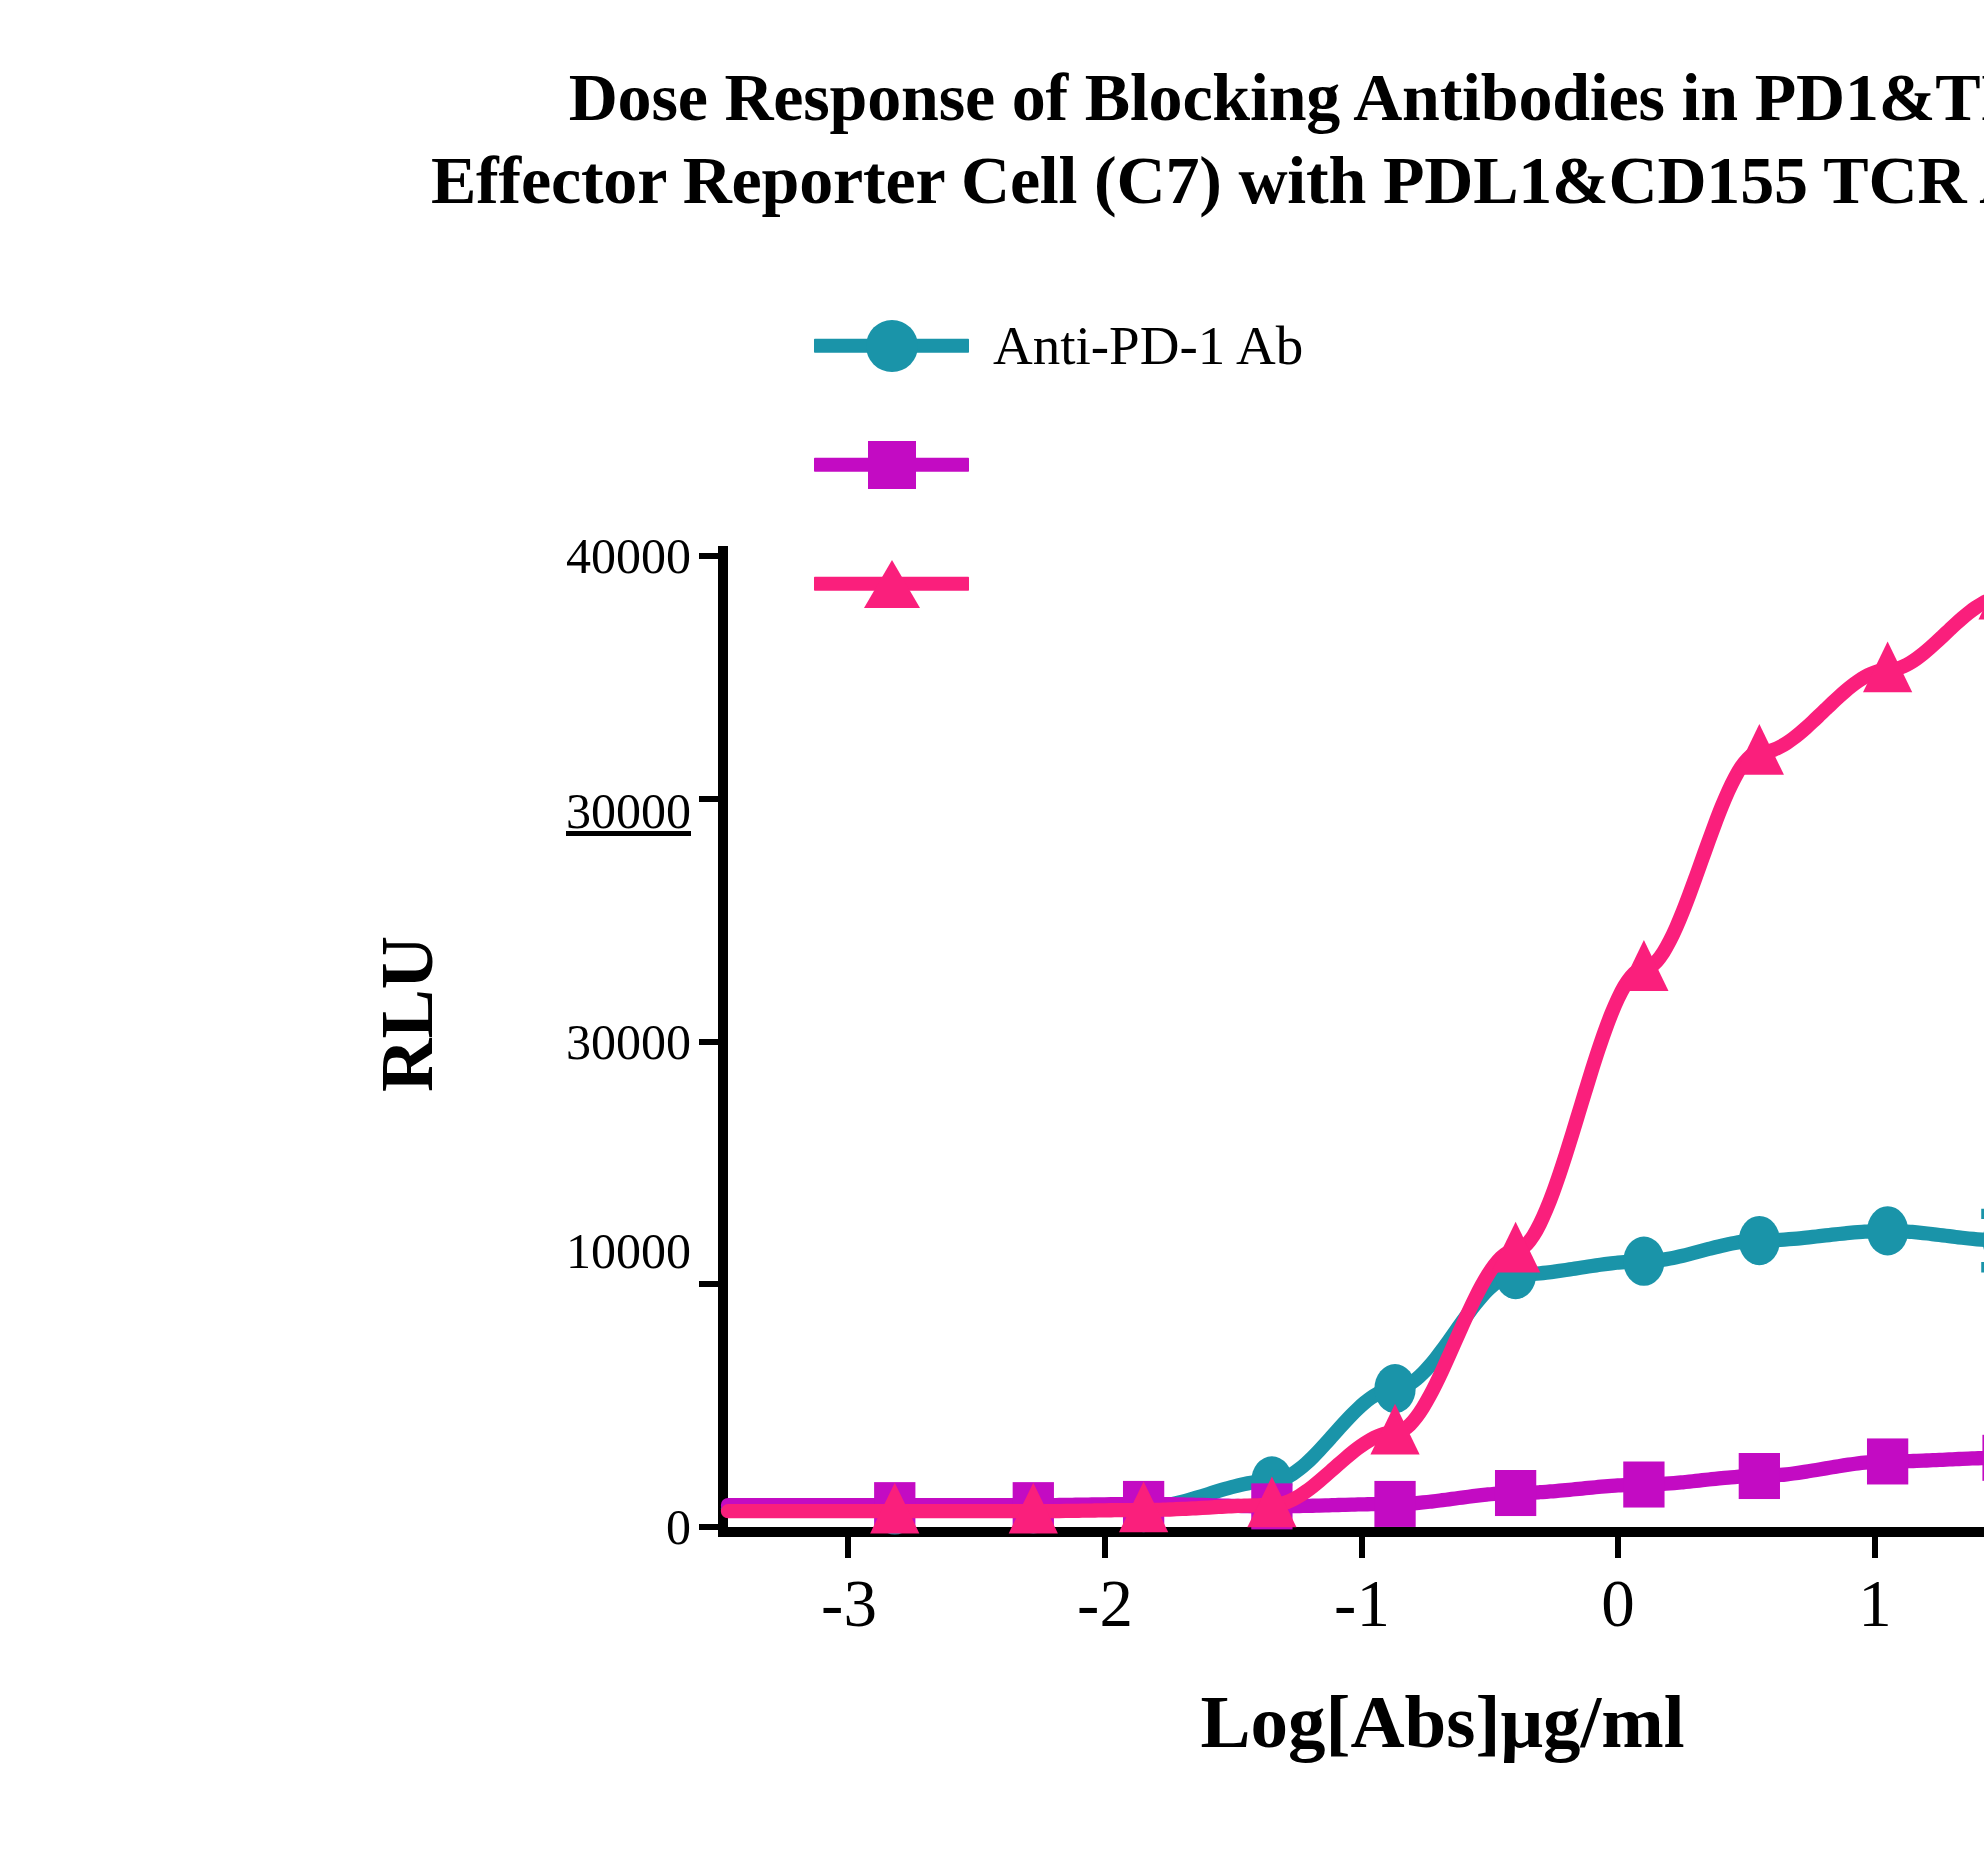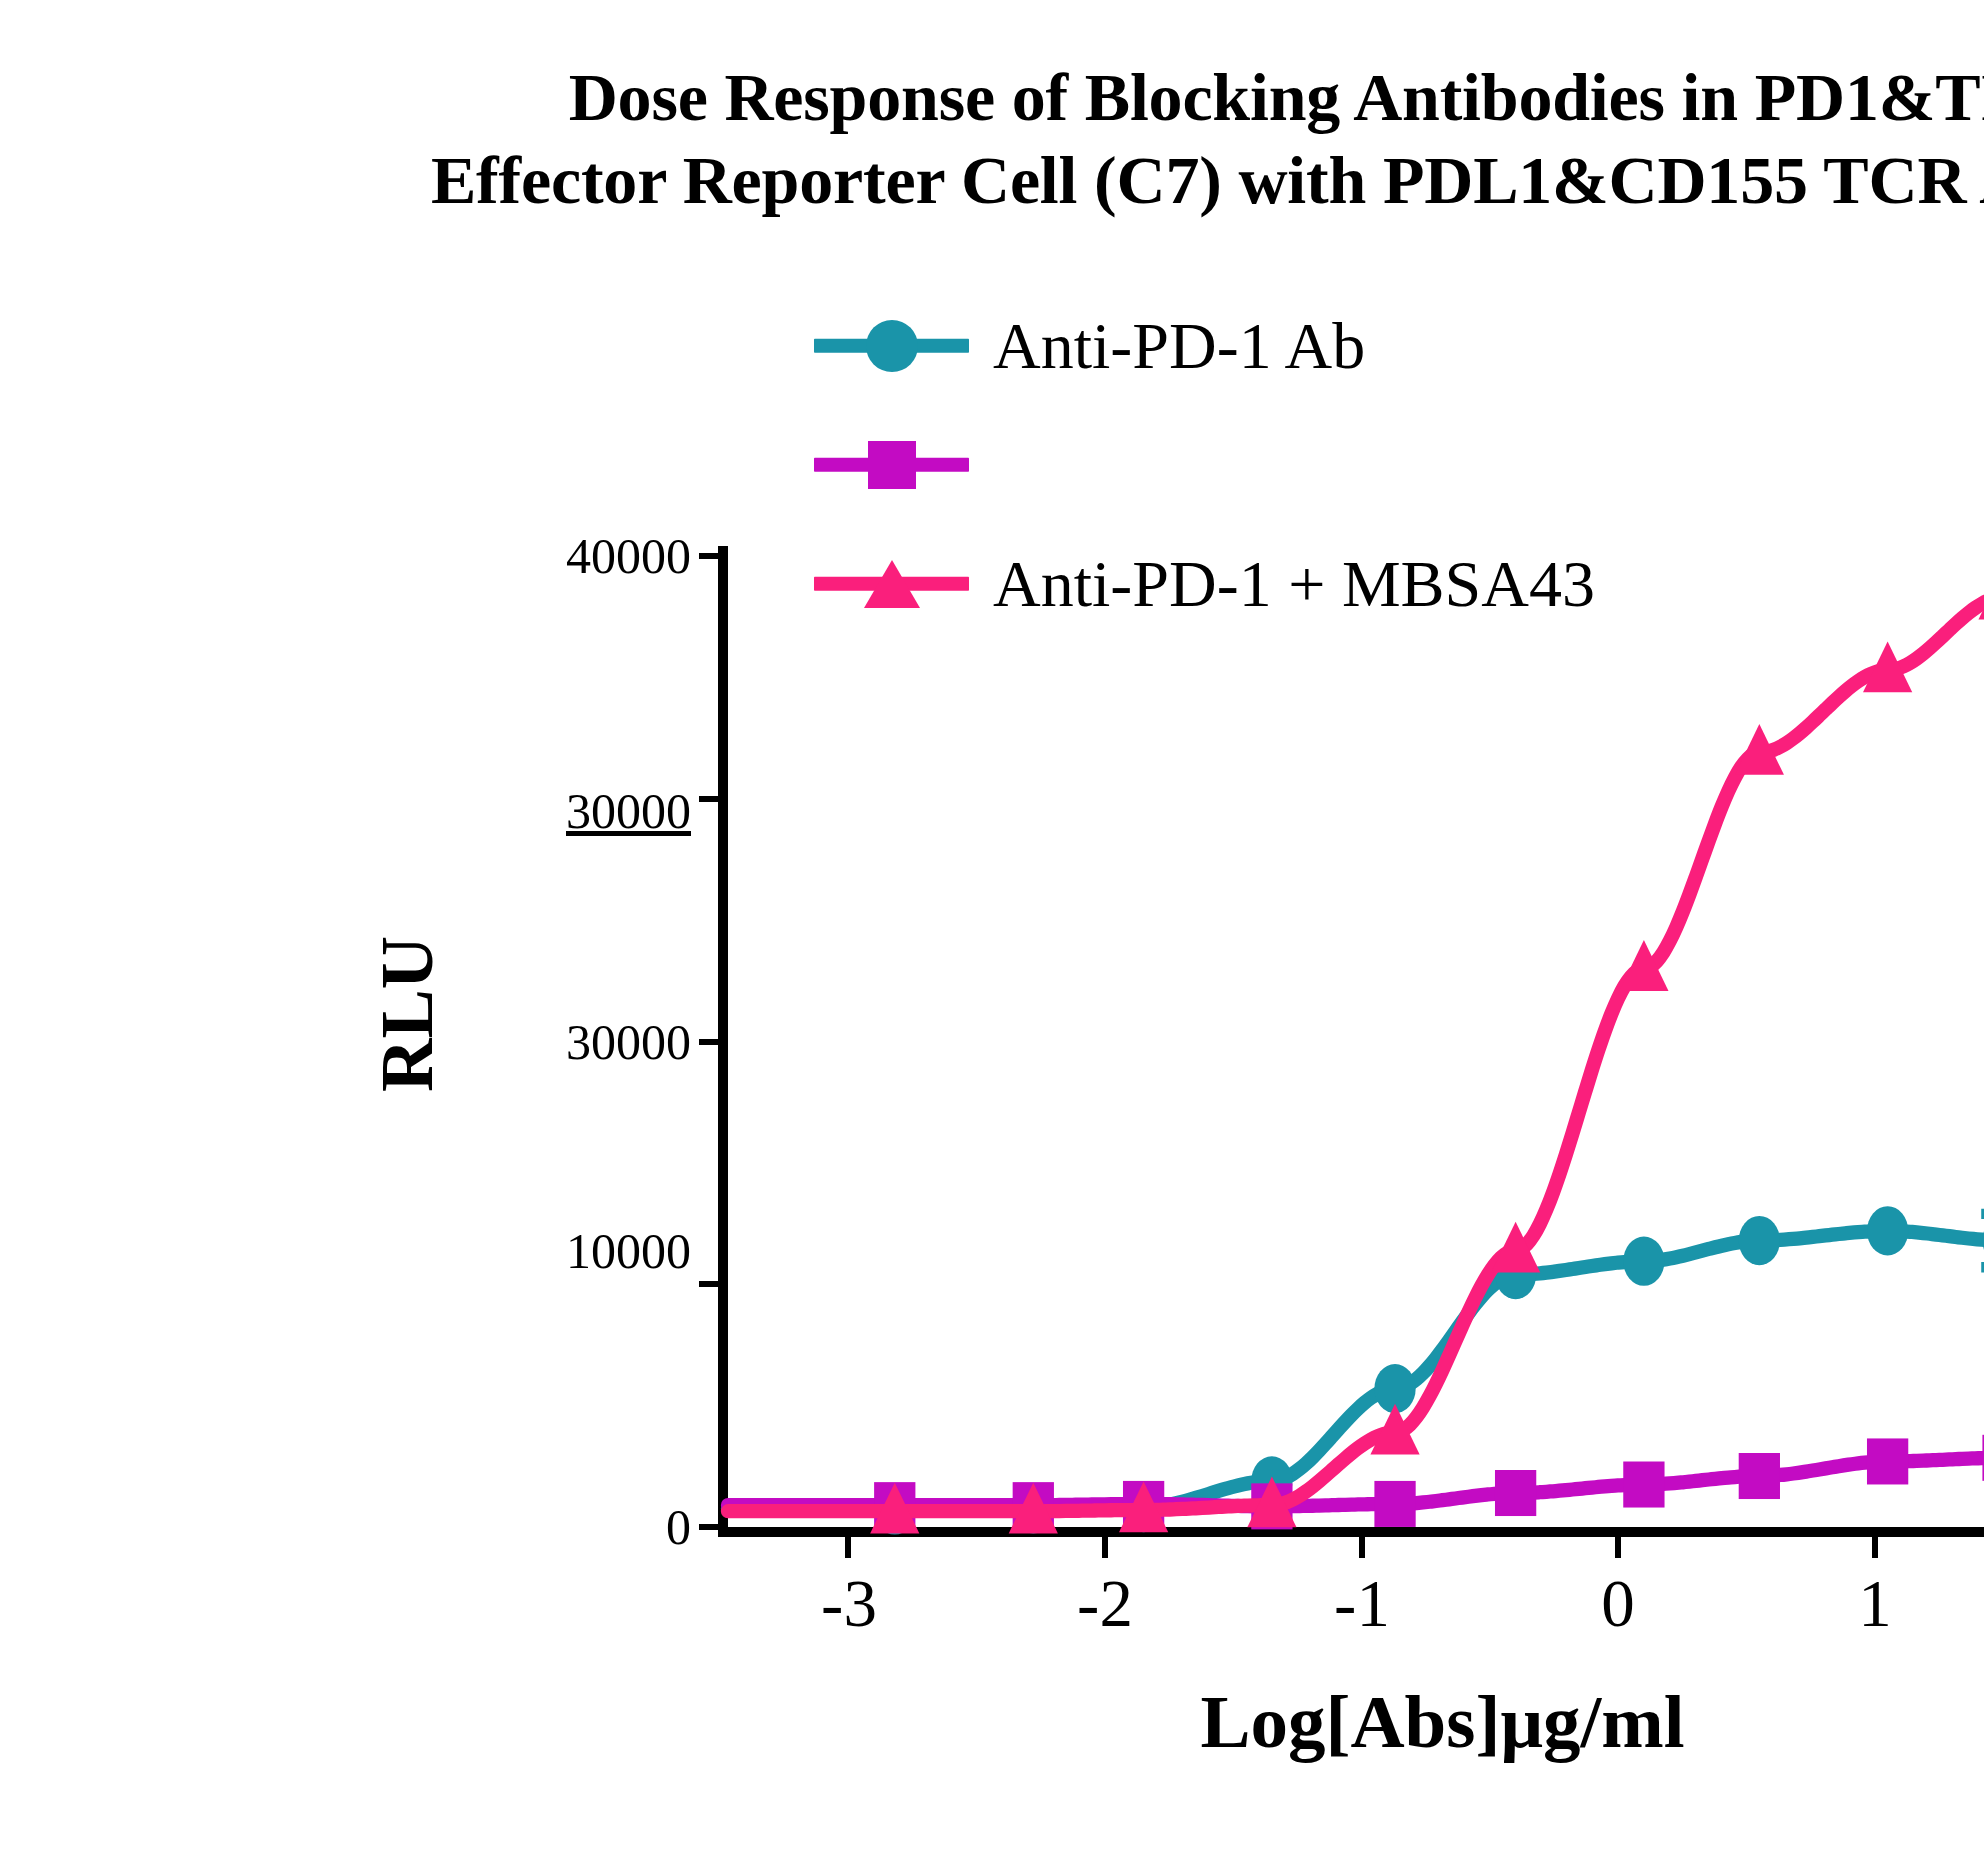--- a/index.html
+++ b/index.html
@@ -30,21 +30,21 @@
     width:155px;height:14.3px;border-radius:0.8px;
   }
   .legend-key .kmark{
     position:absolute;left:50%;top:50%;transform:translate(-50%,-50%);
   }
   .mk-circle{width:52px;height:52px;border-radius:50%;}
   .mk-square{width:48px;height:48px;}
   .mk-tri{width:0;height:0;border-left:28px solid transparent;border-right:28px solid transparent;}
   .legend-label{
     font-family:"Liberation Serif",serif;
-    font-size:66px;color:#000;white-space:nowrap;padding-left:24px;
+    font-size:55px;color:#000;white-space:nowrap;padding-left:24px;
     line-height:1;
   }
 
   
   #plot{
     position:absolute;
     left:728px;top:556px;
     width:1429px;height:971px;
   }
   #y-axis{
@@ -105,21 +105,20 @@
         <span class="klinen" style="background:#C30BC3"></span>
         <span class="kmark mk-square" style="background:#C30BC3"></span>
       </span>
     </div>
 
     <div class="legend-row">
       <span class="legend-key">
         <span class="klinen" style="background:#FA1F7C"></span>
         <span class="kmark mk-tri" style="border-bottom:48px solid #FA1F7C"></span>
       </span>
-      <span class="legend-label">Anti-PD-1 + MBSA43</span>
     </div>
 
   </div>
 
   <div id="y-axis-title">RLU</div>
   <div id="x-axis-title">Log[Abs]μg/ml</div>
 
   <div id="plot">
     <div id="y-axis"></div>
     <div id="x-axis"></div>

